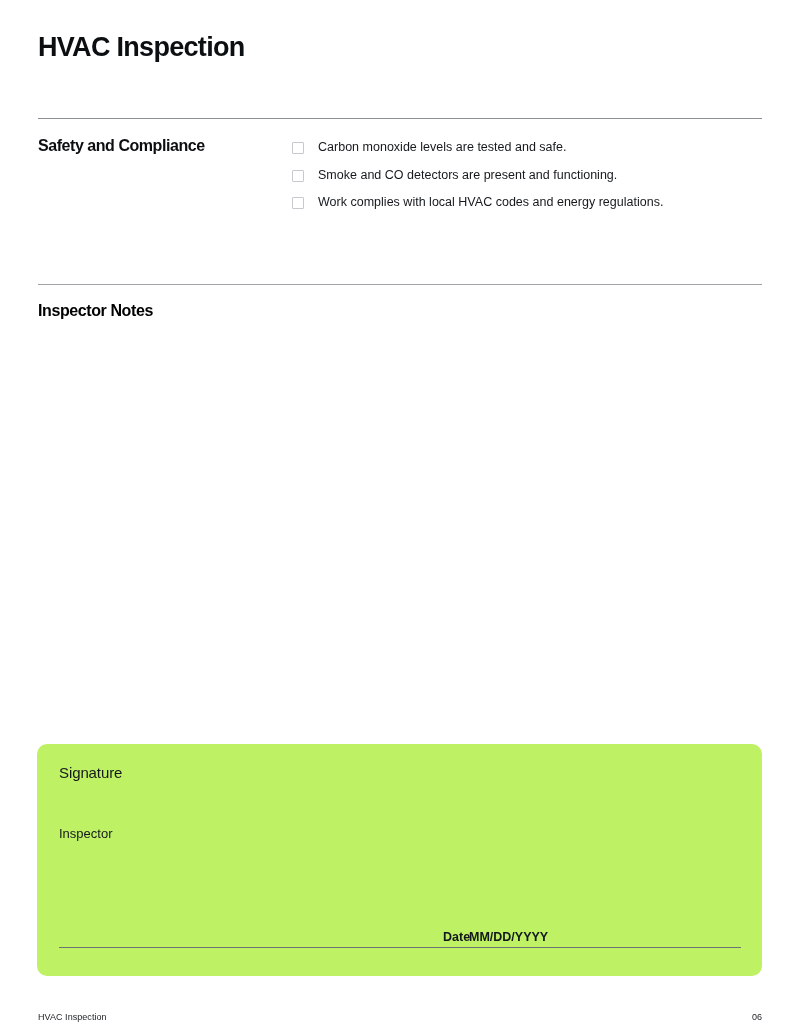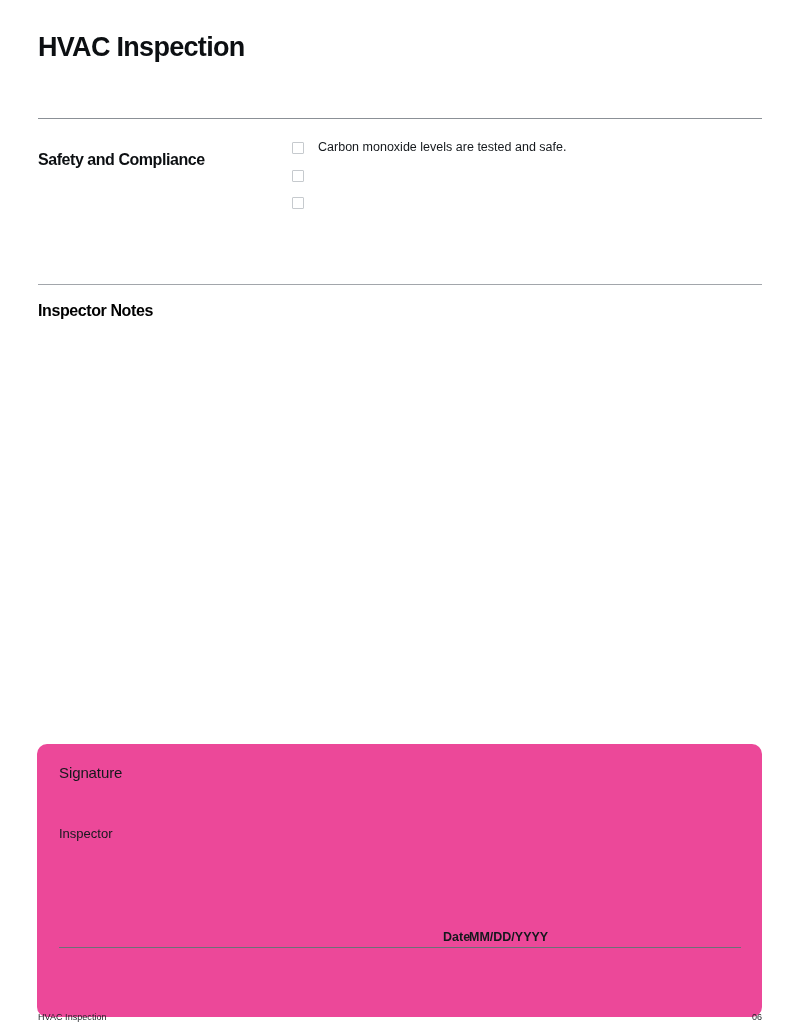--- a/index.html
+++ b/index.html
@@ -52,21 +52,21 @@
   
   .section {
     position: absolute;
     left: 38px;
     top: 132px;
     width: 724px;
   }
   .section-heading {
     position: absolute;
     left: 0;
-    top: 18px;
+    top: 4px;
     width: 240px;
     font-size: 16px;
     font-weight: 700;
     letter-spacing: -0.45px;
     line-height: 20px;
     color: #0c0f12;
     margin: 0;
   }
   .checklist {
     position: absolute;
@@ -119,22 +119,22 @@
     width: 724px;
     height: 392px;
   }
 
   
   .sig-card {
     position: absolute;
     left: 37px;
     top: 744px;
     width: 725px;
-    height: 273px;
-    background: #ec4899;
+    height: 232px;
+    background: #bef264;
     border-radius: 10px;
   }
   .sig-title {
     position: absolute;
     left: 22px;
     top: 19px;
     font-size: 15px;
     line-height: 19px;
     letter-spacing: -0.1px;
     color: #14181c;
@@ -207,23 +207,25 @@
   <div class="section">
     <h2 class="section-heading">Safety and Compliance</h2>
 
     <ul class="checklist">
       <li class="check-row">
         <span class="check-box"></span>
         <span class="check-label">Carbon monoxide levels are tested and safe.</span>
       </li>
       <li class="check-row">
         <span class="check-box"></span>
+        <span class="check-label">Smoke and CO detectors are present and functioning.</span>
       </li>
       <li class="check-row">
         <span class="check-box"></span>
+        <span class="check-label">Work complies with local HVAC codes and energy regulations.</span>
       </li>
     </ul>
   </div>
 
   <div class="rule rule-middle"></div>
 
   <h2 class="notes-heading">Inspector Notes</h2>
 
   <div class="notes-area"></div>
 

